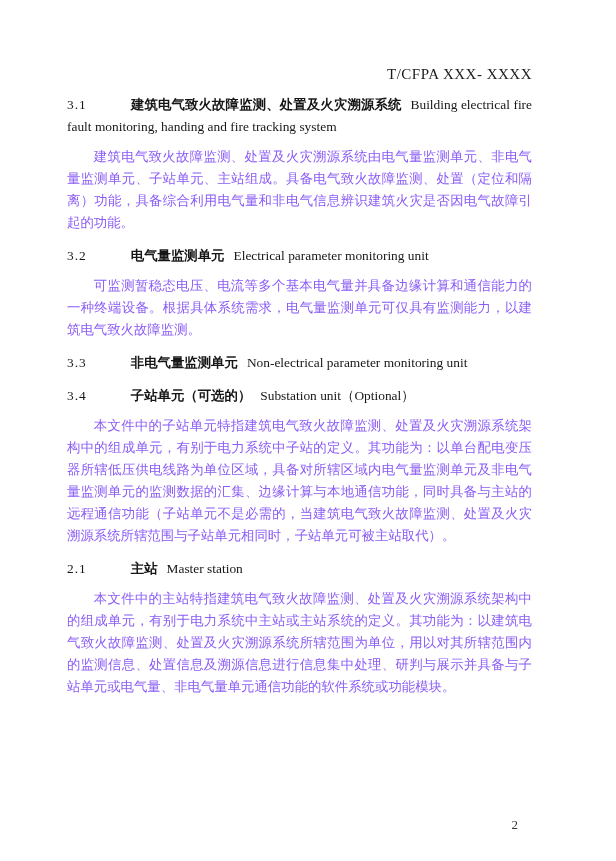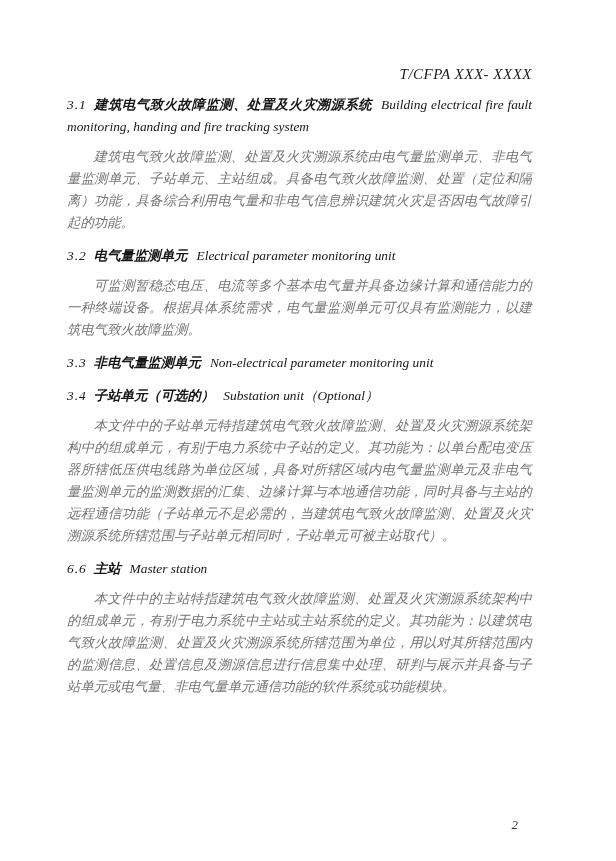--- a/index.html
+++ b/index.html
@@ -9,21 +9,20 @@
     font-family: "Liberation Serif", "DejaVu Serif", serif;
     color: #1c1c1c;
   }
   .page {
     position: relative;
     width: 580px;
     height: 861px;
     background: #ffffff;
     padding: 66px 48px 0 67px;
     overflow: hidden;
-    font-style: italic;
   }
   .doc-header {
     text-align: right;
     font-size: 15px;
     line-height: 17px;
     letter-spacing: 0.5px;
     color: #1c1c1c;
     white-space: pre;
   }
   .main-heading {
@@ -44,28 +43,28 @@
   .term { margin: 0; }
   .term-heading {
     margin: 11px 0 8px 0;
     font-size: 13.4px;
     line-height: 22px;
     font-weight: normal;
     text-align: justify;
     color: #161616;
   }
   .term-heading .num { font-weight: normal; margin-right: 7px; letter-spacing: 1px; }
-  .term-heading .zh { font-weight: bold; }
+  .term-heading .zh { font-weight: bold; margin-left: 37px; }
   .term-heading .en { font-weight: normal; margin-left: 9px; }
   .para {
     font-size: 13.4px;
     line-height: 22px;
     text-align: justify;
     text-indent: 2em;
-    color: #737373;
+    color: #8b5cf6;
   }
   .page-number {
     position: absolute;
     right: 62px;
     top: 817px;
     font-size: 13px;
     color: #3a3a3a;
   }
 </style>
 </head>
@@ -90,20 +89,20 @@
   <section class="term">
     <h3 class="term-heading"><span class="num">3.3</span><span class="zh">非电气量监测单元</span><span class="en">Non-electrical parameter monitoring unit</span></h3>
   </section>
 
   <section class="term">
     <h3 class="term-heading"><span class="num">3.4</span><span class="zh">子站单元（可选的）</span><span class="en">Substation unit（Optional）</span></h3>
     <p class="para">本文件中的子站单元特指建筑电气致火故障监测、处置及火灾溯源系统架构中的组成单元，有别于电力系统中子站的定义。其功能为：以单台配电变压器所辖低压供电线路为单位区域，具备对所辖区域内电气量监测单元及非电气量监测单元的监测数据的汇集、边缘计算与本地通信功能，同时具备与主站的远程通信功能（子站单元不是必需的，当建筑电气致火故障监测、处置及火灾溯源系统所辖范围与子站单元相同时，子站单元可被主站取代）。</p>
   </section>
 
   <section class="term">
-    <h3 class="term-heading"><span class="num">6.6</span><span class="zh">主站</span><span class="en">Master station</span></h3>
+    <h3 class="term-heading"><span class="num">2.1</span><span class="zh">主站</span><span class="en">Master station</span></h3>
     <p class="para">本文件中的主站特指建筑电气致火故障监测、处置及火灾溯源系统架构中的组成单元，有别于电力系统中主站或主站系统的定义。其功能为：以建筑电气致火故障监测、处置及火灾溯源系统所辖范围为单位，用以对其所辖范围内的监测信息、处置信息及溯源信息进行信息集中处理、研判与展示并具备与子站单元或电气量、非电气量单元通信功能的软件系统或功能模块。</p>
   </section>
 
 
   <div class="page-number">2</div>
 
 </div>
 
 </body></html>

